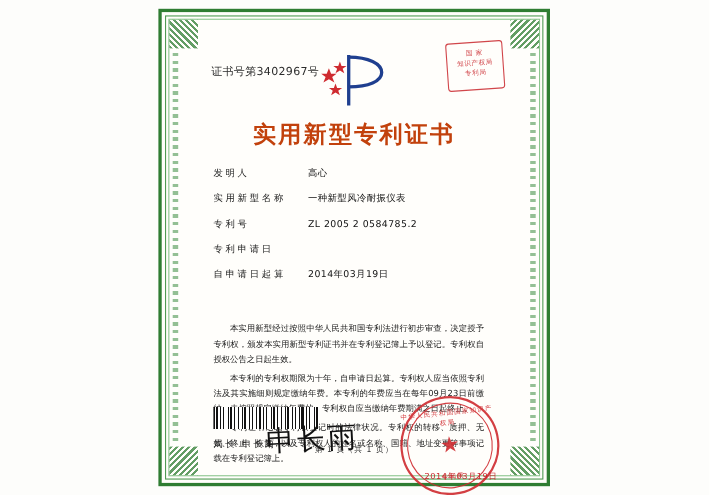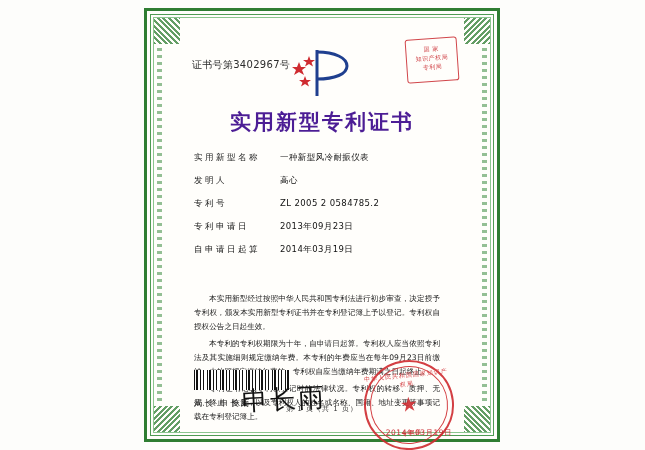--- a/index.html
+++ b/index.html
@@ -122,21 +122,21 @@
   }
   .title {
     position: absolute;
     left: 0; right: 0;
     top: 84px;
     text-align: center;
     font-family: "DejaVu Serif", serif;
     font-size: 21px;
     font-weight: bold;
     letter-spacing: 2px;
-    color: #4c1d95;
+    color: #c2410c;
   }
 
   .fields {
     position: absolute;
     left: 30px;
     right: 26px;
     top: 128px;
     font-size: 8.5px;
     color: #1d1d1d;
   }
@@ -302,34 +302,33 @@
             <polygon points="26,10 27.5,14 32,14 28.5,16.5 30,20.5 26,18 22,20.5 23.5,16.5 20,14 24.5,14"></polygon>
             <polygon points="22,30 23.5,34 28,34 24.5,36.5 26,40.5 22,38 18,40.5 19.5,36.5 16,34 20.5,34"></polygon>
           </g>
         </svg>
       </div>
 
       <div class="title">实用新型专利证书</div>
 
       <div class="fields">
         <div class="field-row">
+          <div class="field-label">发明人</div>
+          <div class="field-value">高心</div>
+        </div>
+        <div class="field-row">
           <div class="field-label">实用新型名称</div>
           <div class="field-value">一种新型风冷耐振仪表</div>
         </div>
         <div class="field-row">
-          <div class="field-label">发明人</div>
-          <div class="field-value">高心</div>
-        </div>
-        <div class="field-row">
           <div class="field-label">专利号</div>
           <div class="field-value">ZL 2005 2 0584785.2</div>
         </div>
         <div class="field-row">
           <div class="field-label">专利申请日</div>
-          <div class="field-value">2013年09月23日</div>
         </div>
         <div class="field-row">
           <div class="field-label">自申请日起算</div>
           <div class="field-value">2014年03月19日</div>
         </div>
       </div>
 
       <div class="body-text">
         <p>本实用新型经过按照中华人民共和国专利法进行初步审查，决定授予专利权，颁发本实用新型专利证书并在专利登记簿上予以登记。专利权自授权公告之日起生效。</p>
         <p>本专利的专利权期限为十年，自申请日起算。专利权人应当依照专利法及其实施细则规定缴纳年费。本专利的年费应当在每年09月23日前缴纳。未按照规定缴纳年费的，专利权自应当缴纳年费期满之日起终止。</p>

